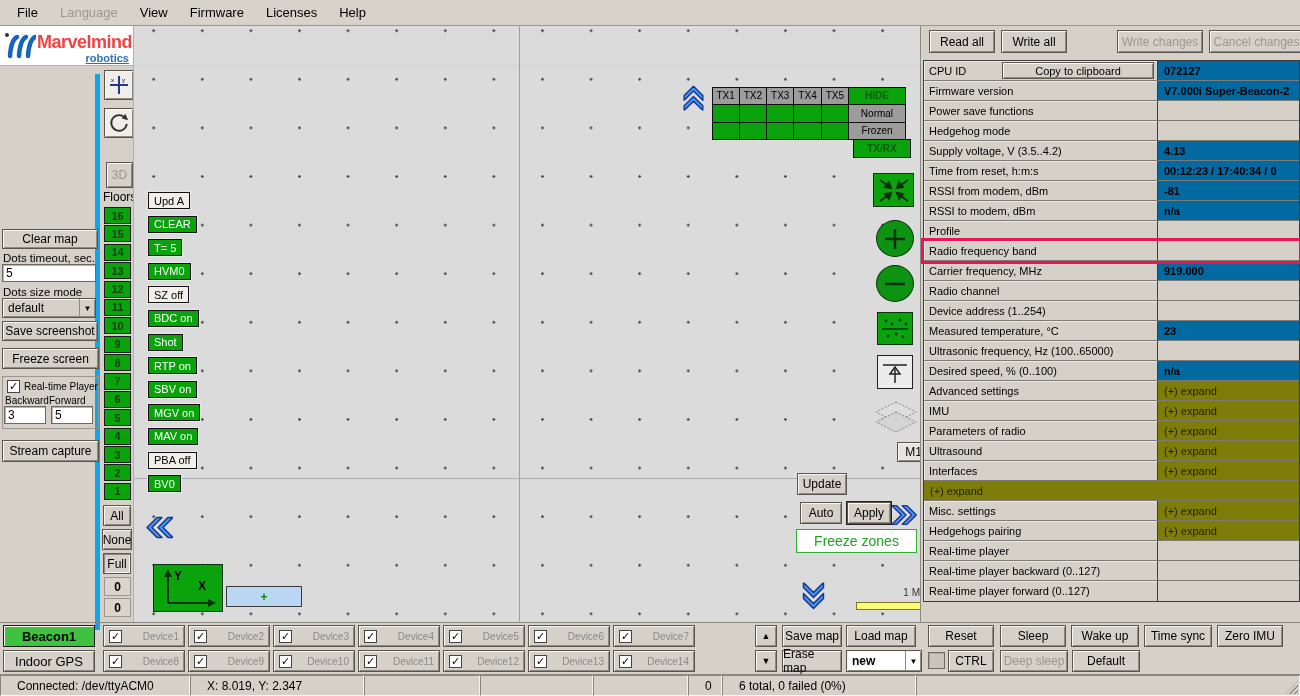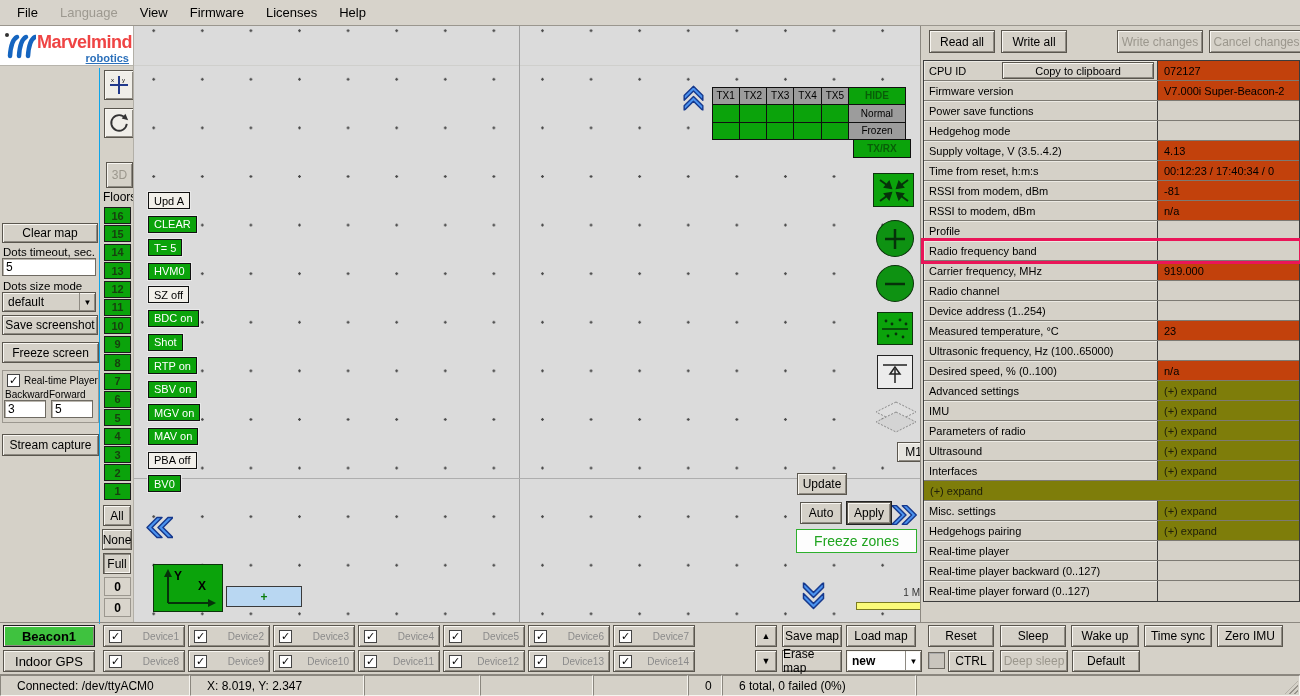--- a/index.html
+++ b/index.html
@@ -21,21 +21,21 @@
               background:#d7d3cb; border-bottom:1px solid #9a968e; display:flex; align-items:stretch; padding-left:6px; }
   .menu-item { padding:5px 11px 0 11px; font-size:13px; }
   .menu-item.mdis { color:#9d9990; }
 
   
   #logo-area { position:absolute; left:0; top:26px; width:133px; height:40px; background:#fff; border-bottom:1px solid #b7b4ac; }
   #logo-brand { position:absolute; left:37px; top:6px; font-size:18px; font-weight:bold; color:#ef4444; letter-spacing:-0.5px; }
   #logo-sub { position:absolute; right:4px; top:26px; font-size:11px; font-weight:bold; color:#2a6fba; text-decoration:underline; }
 
   
-  #left-panel { position:absolute; left:0; top:68px; width:100px; height:556px; border-right:1px solid #0ea5e9; }
+  #left-panel { position:absolute; left:0; top:74px; width:100px; height:556px; border-right:5px solid #0ea5e9; }
   #rt-box { position:absolute; left:2px; top:302px; width:97px; height:53px; border:1px solid #9b978f; }
   .cbx { position:absolute; width:13px; height:13px; background:#fff; border:1px solid #444;
          font-size:11px; line-height:11px; text-align:center; color:#000; }
   .combo { position:absolute; background:#d5d1c8; border:1px solid #5a564e;
            box-shadow: inset 1px 1px 0 #f8f6f1, inset -1px -1px 0 #8e8a82; display:flex; align-items:center; }
   .combo .ctext { flex:1; padding-left:5px; }
   .combo .carrow { width:16px; align-self:stretch; border-left:1px solid #8e8a82; display:flex; align-items:center; justify-content:center; font-size:8px; }
 
   
   #floors-list { position:absolute; left:104px; top:207px; width:27px; display:flex; flex-direction:column; gap:1.4px; }
@@ -87,21 +87,21 @@
   #axis-box .ax { position:absolute; font-size:12px; font-weight:bold; color:#000; }
 
   
   #right-panel { position:absolute; left:920px; top:26px; width:380px; height:596px; border-left:1px solid #8c8880; overflow:hidden; }
   #param-table { position:absolute; left:2px; top:34px; width:377px; border:1px solid #3c3c3c; background:#d5d1c8; }
   .prow { display:flex; height:20px; border-bottom:1px solid #7d7a73; position:relative; }
   .prow:last-child { border-bottom:none; }
   .plabel { width:234px; background:#d5d1c8; border-right:1px solid #3c3c3c; display:flex; align-items:center;
             padding-left:5px; font-size:11px; box-shadow: inset 1px 1px 0 #eceae4; overflow:hidden; white-space:nowrap; }
   .pvalue { flex:1; display:flex; align-items:center; padding-left:6px; font-size:11px; white-space:nowrap; overflow:hidden; }
-  .v-gray { background:#c2410c; }
+  .v-gray { background:#0369a1;font-weight:bold; }
   .v-white { background:#ffffff;margin-top:36px; }
   .v-olive { background:#7e7d0a; color:#20200a; }
   .prow.hl { outline:3px solid #ea1558; z-index:3; }
   .copy-btn { margin-left:auto; margin-right:3px; width:152px; height:17px; background:#d5d1c8; border:1px solid #5a564e;
               box-shadow: inset 1px 1px 0 #f8f6f1, inset -1px -1px 0 #8e8a82; font:11px "Liberation Sans",sans-serif; }
 
   
   #bottom-panel { position:absolute; left:0; top:622px; width:1300px; height:52px; border-top:1px solid #8c8880; }
   #beacon-btn { left:3px; top:2px; width:92px; height:22px; background:#3fc23f; border:1px solid #1c1c1c; font-weight:bold; font-size:13px; }
   #indoor-gps-btn { left:3px; top:27px; width:92px; height:22px; font-size:13px; }

